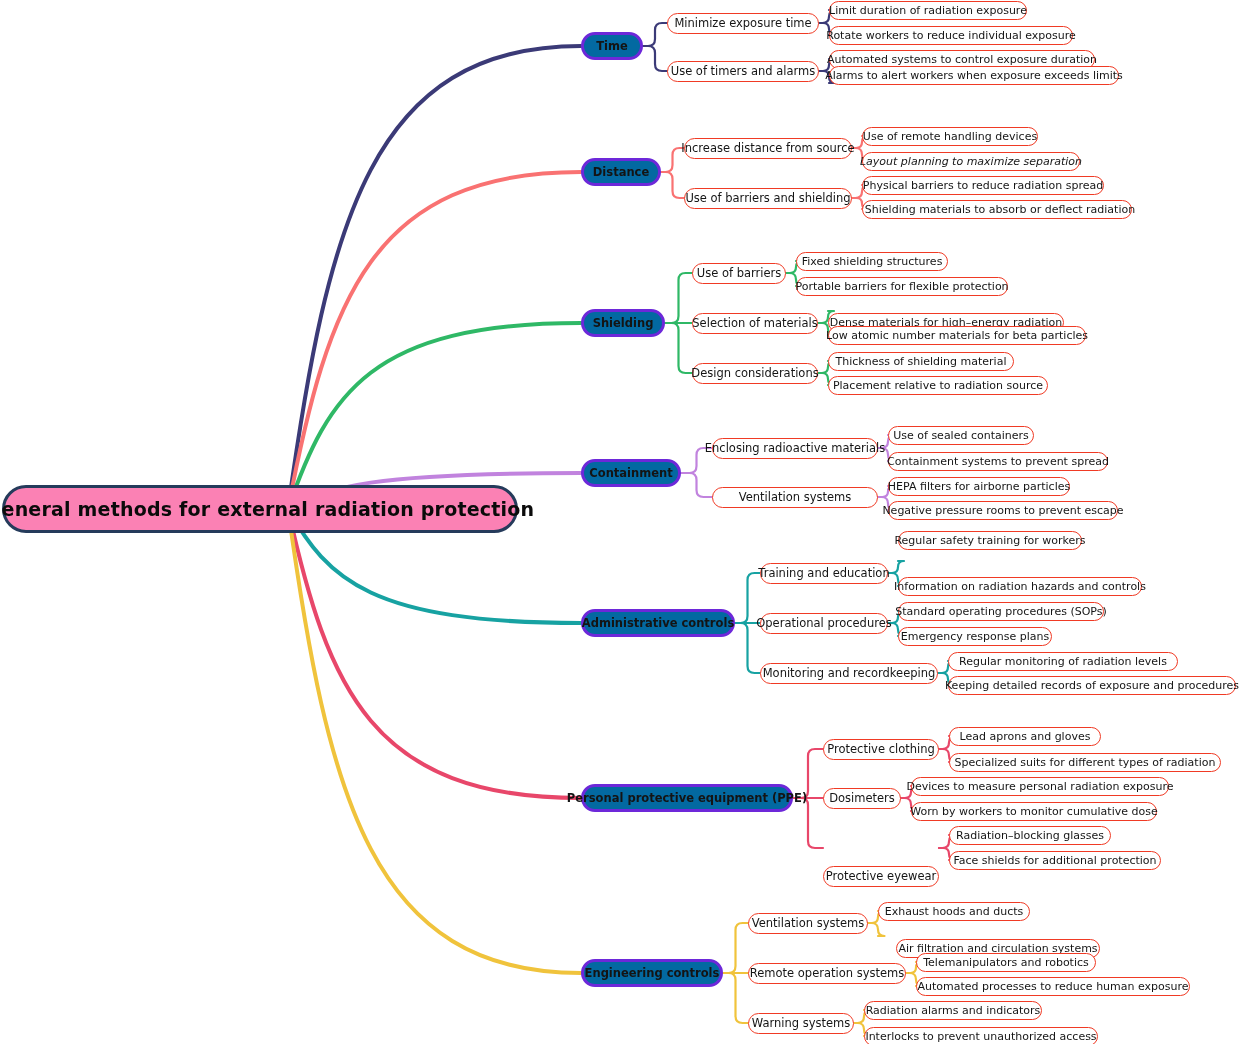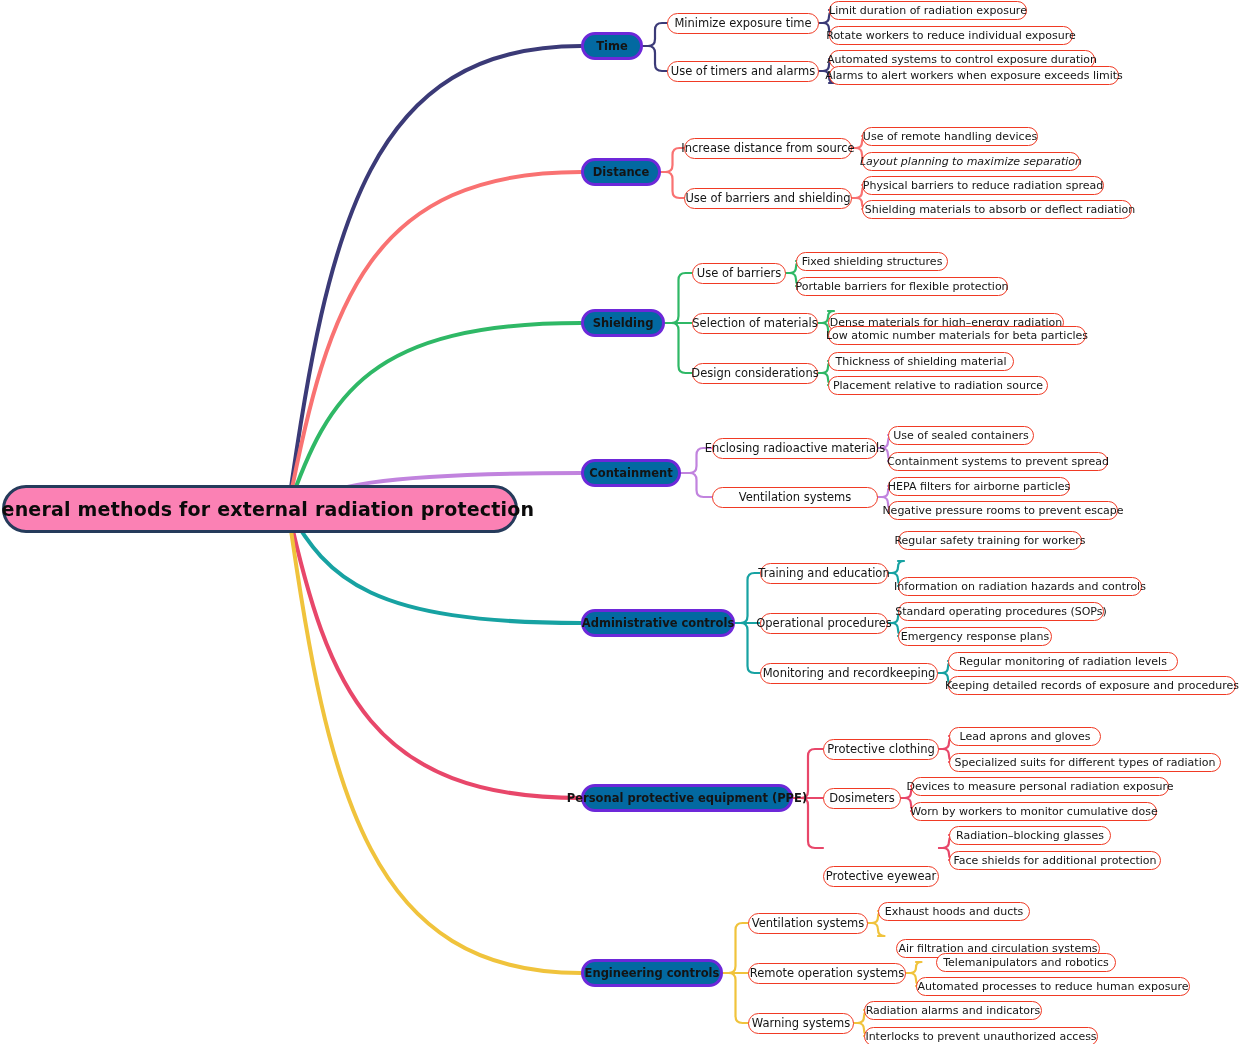--- a/index.html
+++ b/index.html
@@ -144,20 +144,20 @@
       <div class="node n3" style="left: 911px; top: 776.5px; width: 258px;">Devices to measure personal radiation exposure</div>
       <div class="node n3" style="left: 911px; top: 801.5px; width: 246px;">Worn by workers to monitor cumulative dose</div>
       <div class="node n2" style="left: 823px; top: 837.5px; width: 116px; margin-top: 28px;">Protective eyewear</div>
       <div class="node n3" style="left: 949px; top: 825.5px; width: 162px;">Radiation–blocking glasses</div>
       <div class="node n3" style="left: 949px; top: 850.5px; width: 212px;">Face shields for additional protection</div>
       <div class="node n1" style="left: 581px; top: 959px; width: 142px;">Engineering controls</div>
       <div class="node n2" style="left: 748px; top: 912.5px; width: 120px;">Ventilation systems</div>
       <div class="node n3" style="left: 878px; top: 901.5px; width: 152px;">Exhaust hoods and ducts</div>
       <div class="node n3" style="left: 896px; top: 926.5px; width: 204px; margin-top: 12px;">Air filtration and circulation systems</div>
       <div class="node n2" style="left: 748px; top: 962.5px; width: 158px;">Remote operation systems</div>
-      <div class="node n3" style="left: 936px; top: 952.5px; width: 180px; text-align: right;">Telemanipulators and robotics</div>
+      <div class="node n3" style="left: 916px; top: 952.5px; width: 180px; text-align: right;">Telemanipulators and robotics</div>
       <div class="node n3" style="left: 916px; top: 976.5px; width: 274px;">Automated processes to reduce human exposure</div>
       <div class="node n2" style="left: 748px; top: 1012.5px; width: 106px;">Warning systems</div>
       <div class="node n3" style="left: 864px; top: 1000.5px; width: 178px;">Radiation alarms and indicators</div>
       <div class="node n3" style="left: 864px; top: 1026.5px; width: 234px;">Interlocks to prevent unauthorized access</div>
       <div class="node n0" style="left: 2px; top: 485px; width: 516px; background: rgb(251, 129, 180); border-color: rgb(37, 59, 91);">General methods for external radiation protection</div>
     </div>
 </div>
 
 </body></html>

